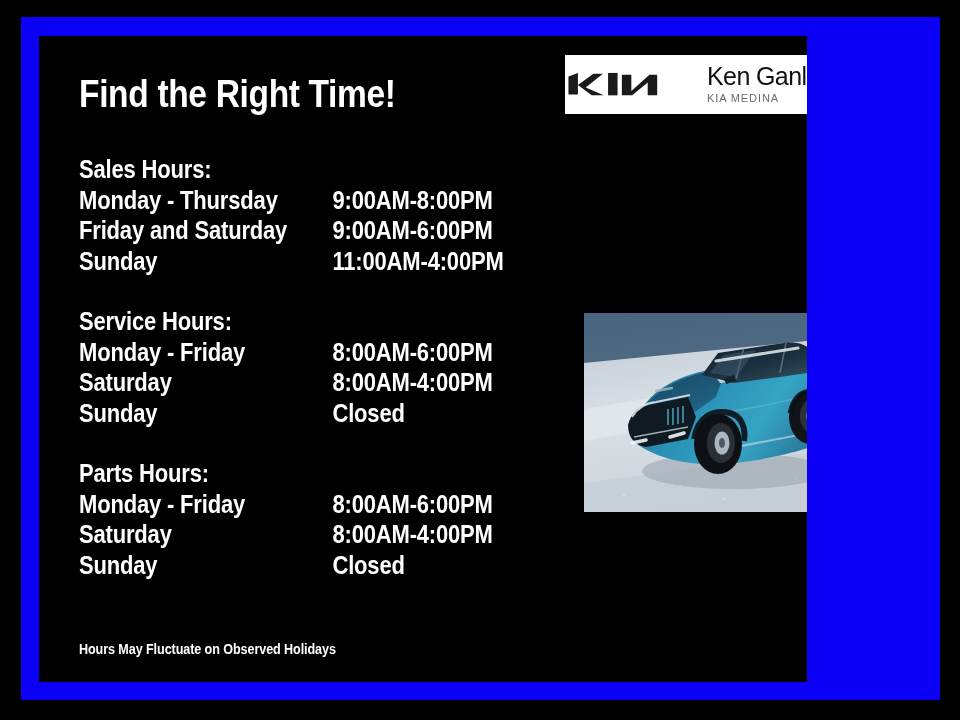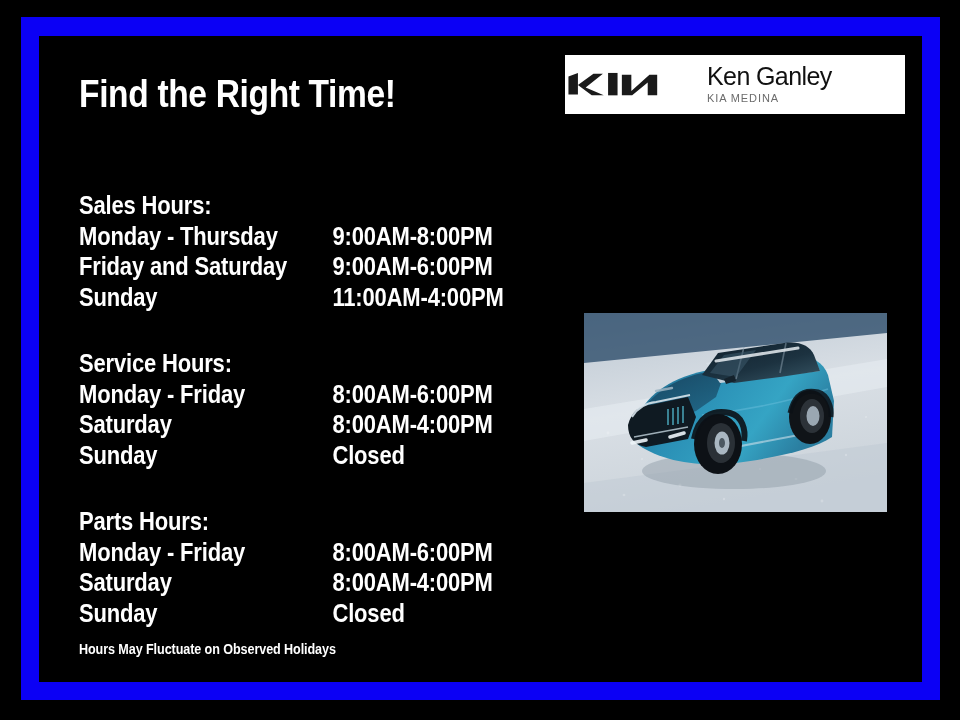--- a/index.html
+++ b/index.html
@@ -27,21 +27,21 @@
     top: 17px;
     width: 919px;
     height: 683px;
     background: #0b00f5;
     box-sizing: border-box;
   }
   #slide-canvas {
     position: absolute;
     left: 39px;
     top: 36px;
-    width: 883px;
+    width: 768px;
     height: 646px;
     background: #000000;
     overflow: hidden;
   }
 
   
   #page-title {
     position: absolute;
     left: 40px;
     top: 38px;
@@ -57,21 +57,20 @@
 
   
   #hours-area {
     position: absolute;
     left: 40px;
     top: 118px;
     width: 480px;
   }
   .hours-block {
     margin-bottom: 30px;
-    margin-top: 36px;
   }
   .hours-block:last-child { margin-bottom: 0; }
 
   .block-heading,
   .hours-row {
     color: #ffffff;
     font-size: 25px;
     font-weight: bold;
     line-height: 30.5px;
     white-space: nowrap;

